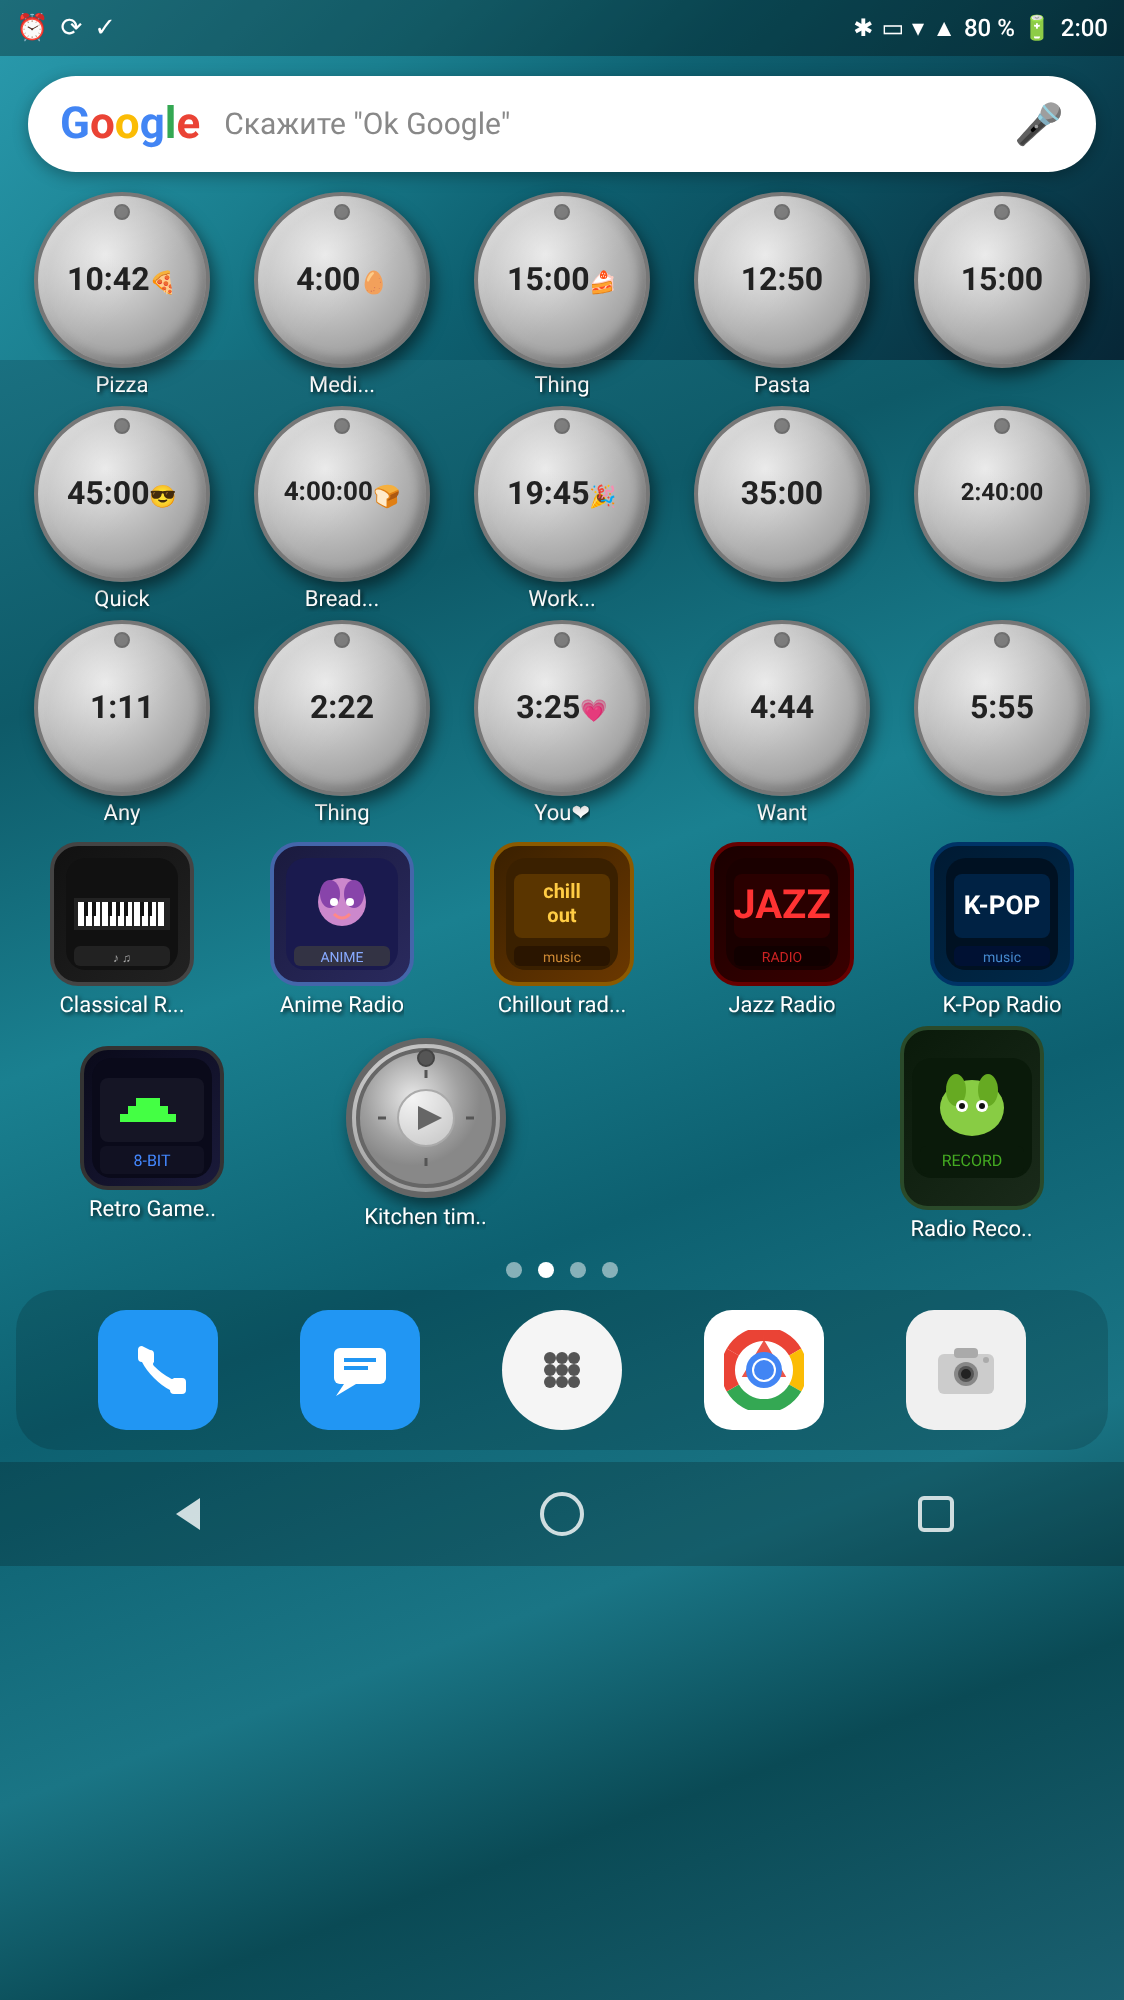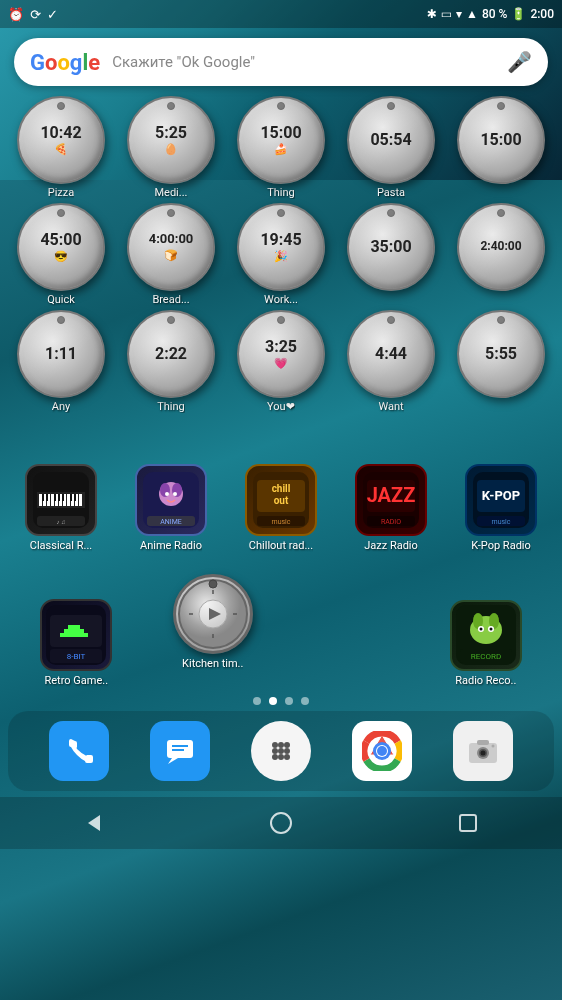--- a/index.html
+++ b/index.html
@@ -112,21 +112,21 @@
     }
 
     .timer-dial {
       width: 88px;
       height: 88px;
       position: relative;
       background: radial-gradient(circle at 40% 35%, #e8e8e8 0%, #c0c0c0 40%, #a0a0a0 70%, #888 100%);
       border-radius: 50%;
       border: 2px solid #777;
       display: flex;
-      flex-direction: column;
+      flex-direction: row;
       align-items: center;
       justify-content: center;
       box-shadow: 2px 4px 8px rgba(0,0,0,0.5), inset -2px -2px 6px rgba(0,0,0,0.3), inset 1px 1px 4px rgba(255,255,255,0.4);
       overflow: hidden;
     }
     .timer-dial::before {
       content: '';
       position: absolute;
       top: 4px;
       left: 50%;
@@ -191,21 +191,20 @@
 
     .app-icon {
       width: 72px;
       height: 72px;
       border-radius: 14px;
       overflow: hidden;
       display: flex;
       align-items: center;
       justify-content: center;
       position: relative;
-      margin-top: 43px;
     }
 
     .app-label {
       font-size: 11px;
       color: white;
       text-align: center;
       margin-top: 3px;
       text-shadow: 1px 1px 2px rgba(0,0,0,0.8);
       max-width: 90px;
       white-space: nowrap;
@@ -336,35 +335,35 @@
 <div class="timer-grid">
   <div class="timer-item">
     <div class="timer-dial">
       <span class="timer-time">10:42</span>
       <span class="timer-label">🍕</span>
     </div>
     <span class="timer-name">Pizza</span>
   </div>
   <div class="timer-item">
     <div class="timer-dial">
-      <span class="timer-time">5:25</span>
+      <span class="timer-time">4:00</span>
       <span class="timer-label">🥚</span>
     </div>
     <span class="timer-name">Medi...</span>
   </div>
   <div class="timer-item">
     <div class="timer-dial">
       <span class="timer-time">15:00</span>
       <span class="timer-label">🍰</span>
     </div>
     <span class="timer-name">Thing</span>
   </div>
   <div class="timer-item">
     <div class="timer-dial">
-      <span class="timer-time">05:54</span>
+      <span class="timer-time">12:50</span>
     </div>
     <span class="timer-name">Pasta</span>
   </div>
   <div class="timer-item">
     <div class="timer-dial">
       <span class="timer-time">15:00</span>
     </div>
     <span class="timer-name"></span>
   </div>
 </div>
@@ -581,21 +580,21 @@
         <circle cx="36" cy="36" r="14" fill="rgba(255,255,255,0.5)" stroke="#aaa" stroke-width="1"></circle>
         <polygon points="32,30 32,42 44,36" fill="#666"></polygon>
       </svg>
     </div>
     <span class="app-label">Kitchen tim..</span>
   </div>
 
   <div style="flex:1;"></div>
 
   <div class="app-item" style="flex:1;">
-    <div class="app-icon app-radio-rec" style="width:72px;height:71px;">
+    <div class="app-icon app-radio-rec" style="width:72px;height:92px;">
       <svg width="60" height="60" viewBox="0 0 60 60">
         <rect width="60" height="60" fill="#0a1a0a" rx="10"></rect>
 
         <ellipse cx="30" cy="25" rx="16" ry="14" fill="#88cc44"></ellipse>
         <ellipse cx="22" cy="16" rx="5" ry="8" fill="#66aa22"></ellipse>
         <ellipse cx="38" cy="16" rx="5" ry="8" fill="#66aa22"></ellipse>
         <circle cx="25" cy="24" r="3" fill="#fff"></circle>
         <circle cx="35" cy="24" r="3" fill="#fff"></circle>
         <circle cx="25" cy="24" r="1.5" fill="#111"></circle>
         <circle cx="35" cy="24" r="1.5" fill="#111"></circle>

